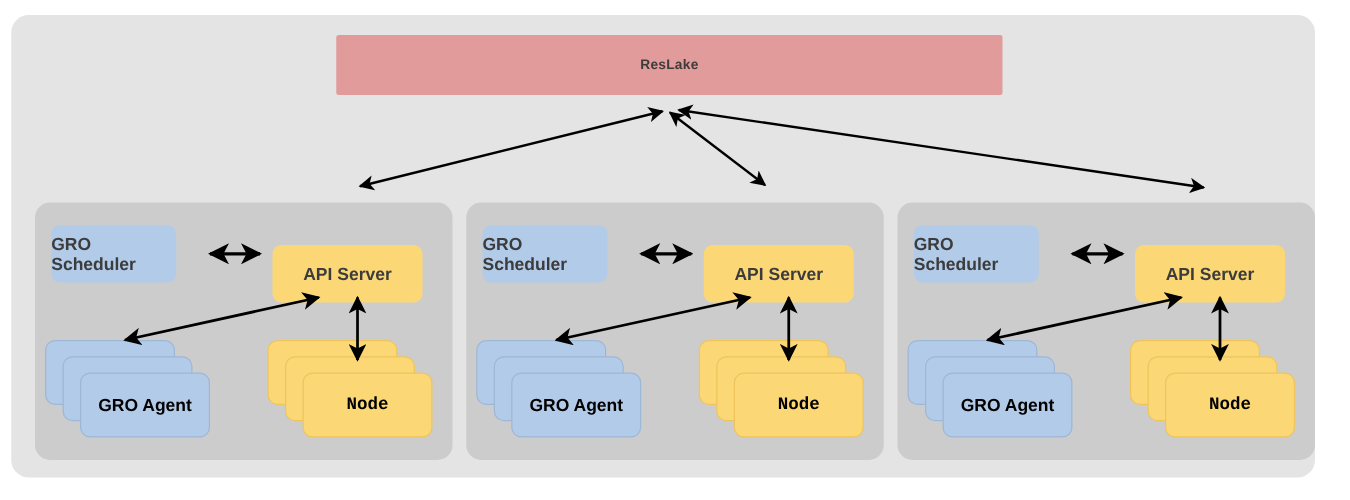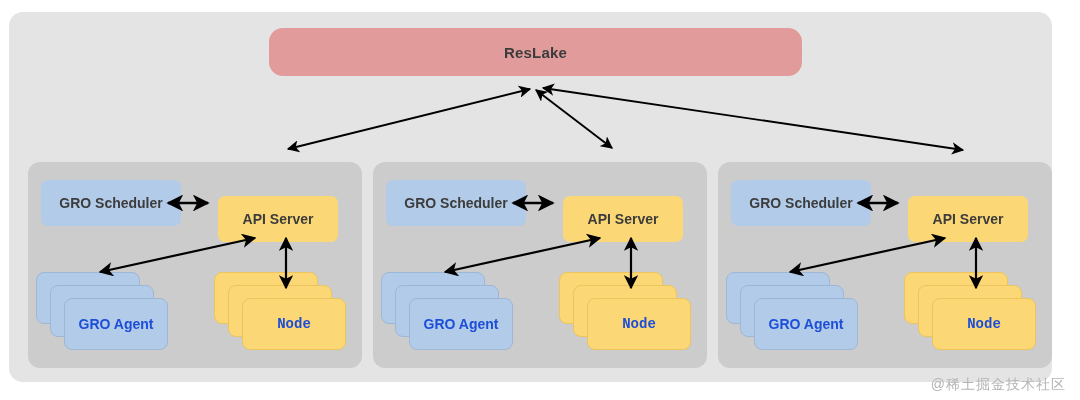--- a/index.html
+++ b/index.html
@@ -31,26 +31,26 @@
   }
 
   
   .reslake {
     position: absolute;
     left: 269px;
     top: 28px;
     width: 533px;
     height: 48px;
     background: #e29b9b;
-    border-radius: 14px;
+    border-radius: 2px;
     display: flex;
     align-items: center;
     justify-content: center;
     color: #3c3c3c;
-    font-size: 15px;
+    font-size: 11px;
     font-weight: bold;
     letter-spacing: .2px;
   }
 
   
   .cluster {
     position: absolute;
     top: 162px;
     width: 334px;
     height: 206px;
@@ -71,21 +71,21 @@
     justify-content: center;
     font-size: 14px;
     font-weight: bold;
     color: #3c3c3c;
     box-sizing: border-box;
   }
   .box.blue   { background: #b2cbe8; }
   .box.yellow { background: #fbd775; }
 
   .scheduler {
-    left: 13px;  top: 18px;  width: 140px; height: 46px;
+    left: 13px;  top: 18px;  width: 100px; height: 46px;
   }
   .apiserver {
     left: 190px; top: 18px;  width: 120px; height: 46px; margin-top: 16px;
   }
 
   
   .stack {
     position: absolute;
     width: 136px;
     height: 78px;
@@ -96,21 +96,21 @@
     position: absolute;
     width: 104px;
     height: 52px;
     border-radius: 8px;
     box-sizing: border-box;
     display: flex;
     align-items: center;
     justify-content: center;
     font-size: 14px;
     font-weight: bold;
-    color: #1d4ed8;
+    color: #000000;
     overflow: hidden;
     white-space: nowrap;
   }
   .stack .card.blue   { background: #b2cbe8; border: 1px solid #9db7d6; }
   .stack .card.yellow { background: #fbd775; border: 1px solid #eec55c; }
   .stack .card.l0 { left: 0px;  top: 0px;  }
   .stack .card.l1 { left: 14px; top: 13px; }
   .stack .card.l2 { left: 28px; top: 26px; }
 
   
@@ -212,15 +212,14 @@
 
     <line x1="513" y1="203" x2="553" y2="203" stroke="#000" stroke-width="2.6" marker-start="url(#ah)" marker-end="url(#ah)"></line>
     <line x1="600" y1="238" x2="445" y2="272" stroke="#000" stroke-width="2.2" marker-start="url(#ah)" marker-end="url(#ah)"></line>
     <line x1="631" y1="238" x2="631" y2="288" stroke="#000" stroke-width="2.2" marker-start="url(#ah)" marker-end="url(#ah)"></line>
 
     <line x1="858" y1="203" x2="898" y2="203" stroke="#000" stroke-width="2.6" marker-start="url(#ah)" marker-end="url(#ah)"></line>
     <line x1="945" y1="238" x2="790" y2="272" stroke="#000" stroke-width="2.2" marker-start="url(#ah)" marker-end="url(#ah)"></line>
     <line x1="976" y1="238" x2="976" y2="288" stroke="#000" stroke-width="2.2" marker-start="url(#ah)" marker-end="url(#ah)"></line>
   </svg>
 
-  <div class="watermark">@稀土掘金技术社区</div>
 
 </div>
 
 </body></html>

